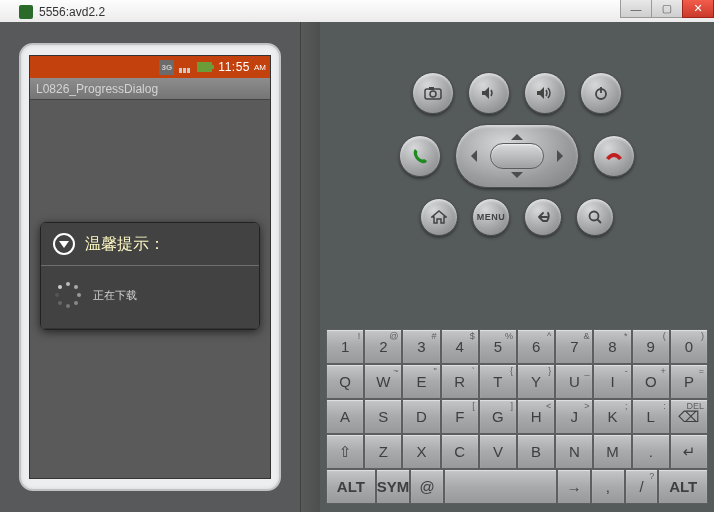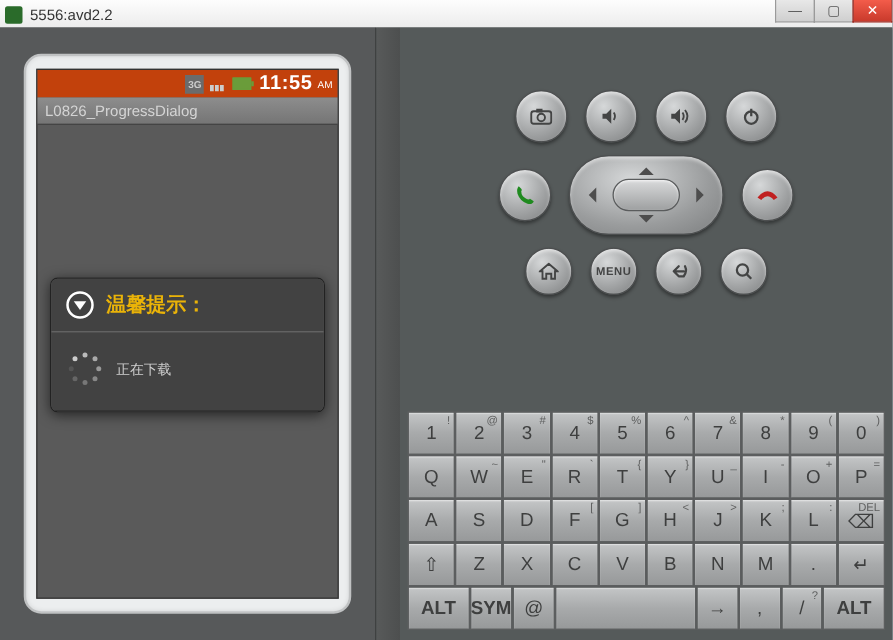--- a/index.html
+++ b/index.html
@@ -12,21 +12,21 @@
     position: relative;
   }
   .window-chrome {
     position: absolute;
     top: 0; left: 0; right: 0;
     height: 24px;
     background: linear-gradient(to bottom, #fdfdfd, #ebebeb);
     border-bottom: 1px solid #c0c0c0;
     display: flex;
     align-items: center;
-    padding-left: 4px;
+    padding-left: 19px;
     font-size: 12px;
     color: #333;
   }
   .window-chrome .icon {
     width: 14px; height: 14px;
     background: #2a6b2a;
     border-radius: 2px;
     margin-right: 6px;
     display: inline-block;
   }
@@ -125,22 +125,22 @@
     position: relative;
   }
   .sb-batt::after {
     content: '';
     position: absolute;
     right: -3px; top: 2px;
     width: 2px; height: 4px;
     background: #6a9c3a;
   }
   .sb-clock {
-    font-size: 16px;
-    font-weight: bold;
+    font-size: 12px;
+    font-weight: normal;
     color: #fff;
     letter-spacing: 0.5px;
     padding-left:2px;
   }
   .sb-ampm { font-size: 8px; color: #fff; }
   .app-title {
     height: 22px;
     background: linear-gradient(to bottom,#8d8d8d,#757575);
     color: #d4d4d4;
     font-size: 12px;
@@ -154,28 +154,27 @@
     left: 10px; right: 10px;
     top: 166px;
     background: transparent;
     border-radius: 6px;
     overflow: hidden;
     box-shadow: 0 2px 10px rgba(0,0,0,0.6);
     border: 1px solid #222;
   }
   .dlg-head {
     background: #424242;
-    color: #eab308;
+    color: #fef9c3;
     font-size: 16px;
     display: flex;
     align-items: center;
     padding: 10px 12px;
     gap: 10px;
     border-bottom: 1px solid #6e6e6e;
-    font-weight: bold;
   }
   .dlg-head .circ {
     width: 22px; height: 22px;
     border: 2px solid #fff;
     border-radius: 50%;
     display: flex;
     align-items: center;
     justify-content: center;
   }
   .dlg-head .circ::after {

